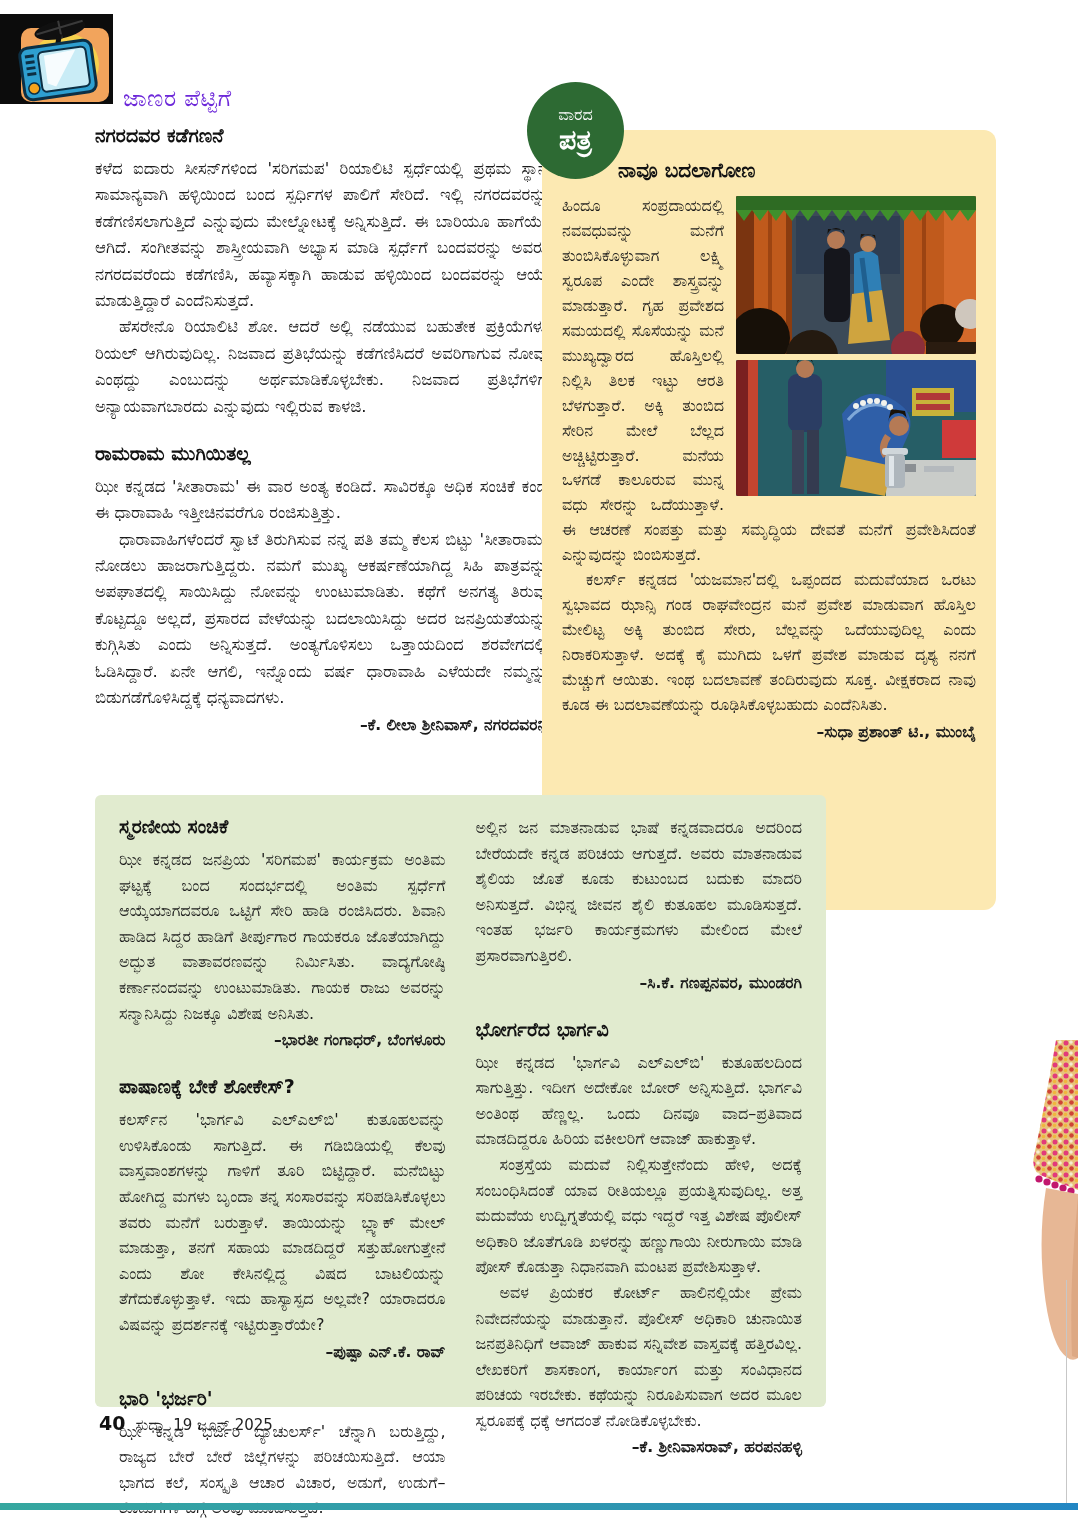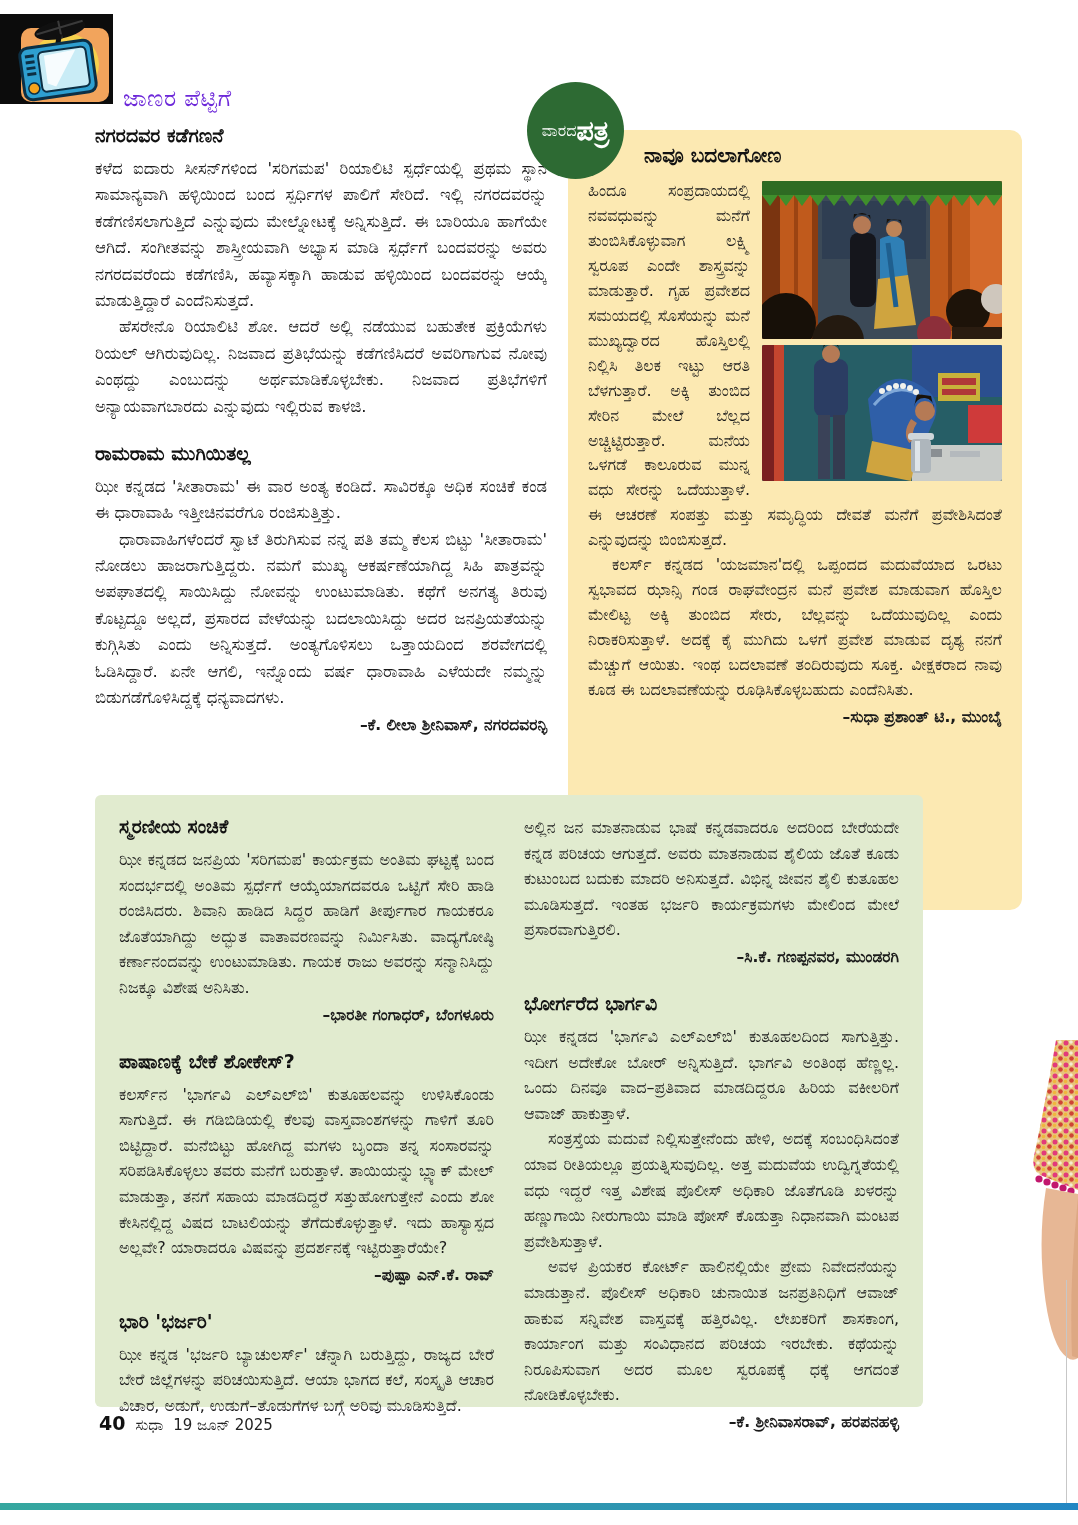--- a/index.html
+++ b/index.html
@@ -7,43 +7,43 @@
     width:1078px;height:1525px;position:relative;background:#ffffff;
     font-family:"DejaVu Sans",sans-serif;color:#1a1a1a;overflow:hidden;
   }
   
   .logo-black{position:absolute;left:0;top:14px;width:113px;height:90px;background:#0c0c0c;}
   .logo-orange{position:absolute;left:21px;top:14px;width:88px;height:74px;background:#f2a45c;border-radius:10px;}
   .logo-yellow{position:absolute;left:31px;top:19px;width:68px;height:63px;border-radius:50%;background:#f7d14c;}
   .tv-svg{position:absolute;left:6px;top:0px;width:104px;height:90px;}
   .page-title{position:absolute;left:123px;top:70px;font-size:23px;font-weight:normal;color:#6d28d9;letter-spacing:.5px;}
   .badge{position:absolute;left:527px;top:82px;width:97px;height:97px;border-radius:50%;
-    background:#2d6a33;color:#fff;display:flex;flex-direction:row;align-items:center;justify-content:center;z-index:5;}
+    background:#2d6a33;color:#fff;display:flex;flex-direction:column;align-items:center;justify-content:center;z-index:5;}
   .badge .b1{font-size:16px;line-height:1.1;}
   .badge .b2{font-size:27px;font-weight:bold;line-height:1.15;}
   
   h2.sec{font-size:19px;font-weight:bold;color:#121212;margin:0 0 9px 0;}
   p.body{font-size:16.5px;line-height:1.6;text-align:justify;margin:0;}
   p.indent{text-indent:24px;}
   p.byline{text-align:right;font-weight:bold;font-size:15.5px;margin:5px 0 0 0;}
   
   .left-col{position:absolute;left:95px;top:124px;width:452px;}
   .left-col article{margin-bottom:22px;}
   
-  .yellow-box{position:absolute;left:568px;top:130px;width:454px;height:780px;background:#fce9b2;
-    border-radius:12px;padding:9px 20px;box-sizing:border-box;}
+  .yellow-box{position:absolute;left:542px;top:130px;width:454px;height:780px;background:#fce9b2;
+    border-radius:12px;padding:24px 20px;box-sizing:border-box;}
   .yellow-box h2.sec{margin:4px 0 12px 56px;font-size:20px;}
   .yellow-box p.body{font-size:16px;line-height:1.56;}
   .photos{float:right;width:240px;margin:2px 0 8px 12px;}
   .photo{width:240px;overflow:hidden;border-radius:2px;background:#333;}
   .photo svg{display:block;width:100%;height:100%;}
   .photo-1{height:158px;margin-bottom:6px;}
   .photo-2{height:136px;}
   
-  .green-box{position:absolute;left:95px;top:795px;width:828px;height:612px;background:#e1ebcf;
+  .green-box{position:absolute;left:95px;top:795px;width:731px;height:612px;background:#e1ebcf;
     border-radius:6px;padding:20px 24px;box-sizing:border-box;display:flex;gap:30px;}
   .gcol{flex:1;min-width:0;}
   .green-box p.body{font-size:16px;line-height:1.6;}
   .green-box h2.sec{margin-top:26px;}
   .green-box h2.first{margin-top:0;}
   .green-box article{margin:0;}
   .green-box p.byline{margin-bottom:6px;}
   
   .footer{position:absolute;left:99px;top:1412px;display:flex;align-items:baseline;gap:10px;}
   .footer .pageno{font-size:19px;font-weight:bold;color:#111;}

